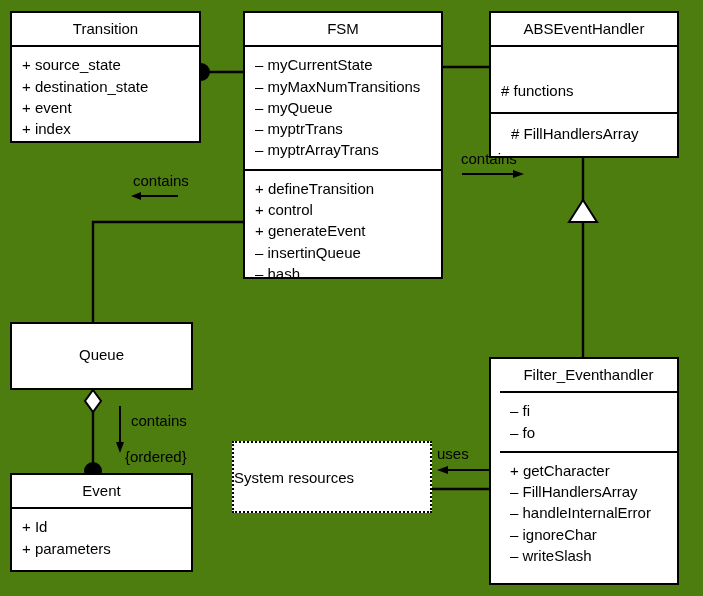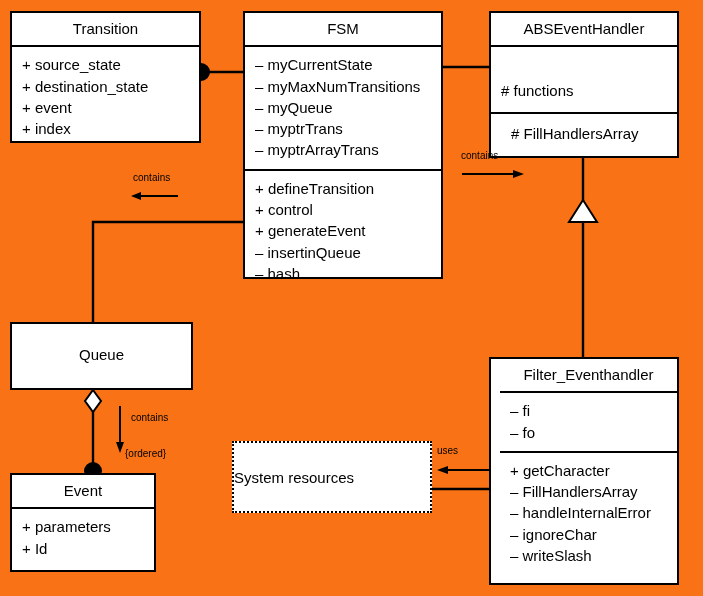--- a/index.html
+++ b/index.html
@@ -4,21 +4,21 @@
 <style>
   html, body {
     margin: 0;
     padding: 0;
     background: #ffffff;
   }
   #diagram-root {
     position: relative;
     width: 703px;
     height: 596px;
-    background: #f97316;
+    background: #4d7c0f;
     font-family: "Liberation Sans", sans-serif;
     overflow: hidden;
   }
   #edge-layer {
     position: absolute;
     left: 0; top: 0;
     width: 703px;
     height: 596px;
   }
   .uml-class {
@@ -59,21 +59,21 @@
     align-items: center;
     justify-content: flex-start;
     z-index: 2;
   }
   .note-label {
     font-size: 15px;
     color: #000000;
   }
   .edge-label {
     position: absolute;
-    font-size: 10px;
+    font-size: 15px;
     color: #000000;
     white-space: nowrap;
     z-index: 3;
   }
 </style>
 </head>
 <body>
 
 <div id="diagram-root">
 
@@ -148,26 +148,26 @@
     <div class="uml-divider"></div>
     <div class="uml-compartment" style="padding:9px 10px 10px 20px;">
       <div class="uml-member"># FillHandlersArray</div>
     </div>
   </div>
 
   <div class="uml-class" style="left:10px; top:322px; width:183px; height:68px;">
     <div class="uml-name" style="padding-top:22px;">Queue</div>
   </div>
 
-  <div class="uml-class" style="left:10px; top:473px; width:146px; height:99px;">
+  <div class="uml-class" style="left:10px; top:473px; width:183px; height:99px;">
     <div class="uml-name">Event</div>
     <div class="uml-divider"></div>
     <div class="uml-compartment">
+      <div class="uml-member">+ Id</div>
       <div class="uml-member">+ parameters</div>
-      <div class="uml-member">+ Id</div>
     </div>
   </div>
 
   <div class="uml-class" style="left:489px; top:357px; width:190px; height:228px;padding-left:9px;">
     <div class="uml-name">Filter_Eventhandler</div>
     <div class="uml-divider"></div>
     <div class="uml-compartment">
       <div class="uml-member">– fi</div>
       <div class="uml-member">– fo</div>
     </div>

